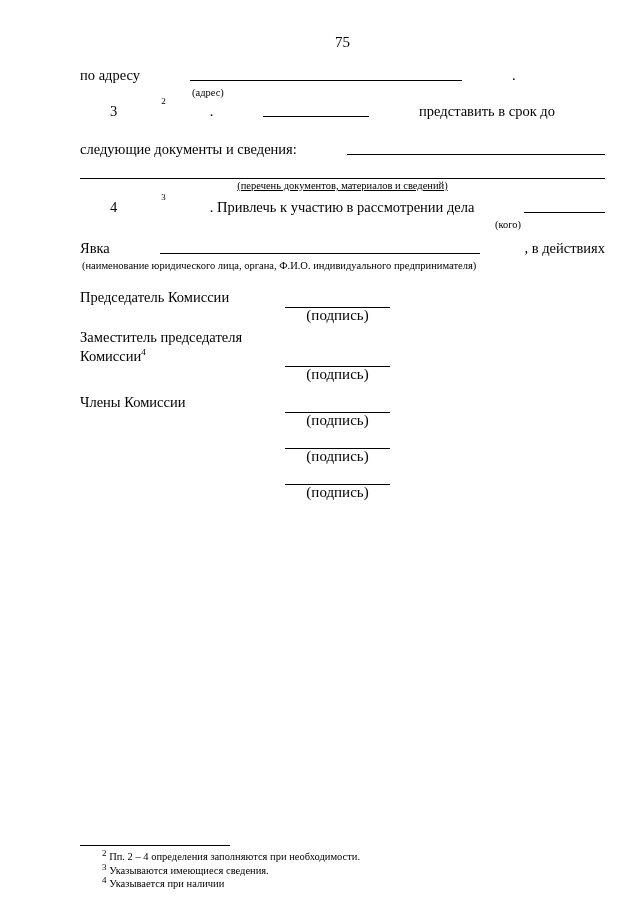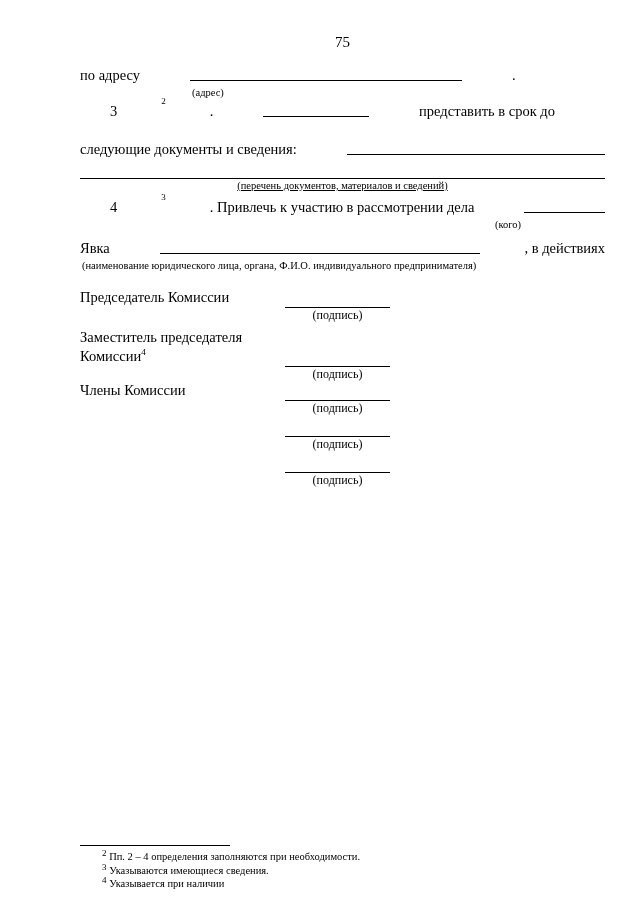--- a/index.html
+++ b/index.html
@@ -74,21 +74,21 @@
     padding-bottom: 15px;
     white-space: normal;
   }
   .sig-cell { width: 105px; }
   .sig-line {
     border-bottom: 1px solid #000;
     height: 13px;
   }
   .sig-caption {
     text-align: center;
-    font-size: 12px;
+    font-size: 15px;
     line-height: 13px;
     padding-top: 1px;
   }
   .sig-extra {
     margin-left: 205px;
     width: 105px;
     margin-top: 8px;
   }
   .footnotes {
     position: absolute;
@@ -165,21 +165,21 @@
       <div class="sig-row" style="margin-top:6px">
         <div class="sig-label">
           <span>Заместитель председателя Комиссии</span><sup>4</sup>
         </div>
         <div class="sig-cell">
           <div class="sig-line"></div>
           <div class="sig-caption">(подпись)</div>
         </div>
       </div>
 
-      <div class="sig-row" style="margin-top:0">
+      <div class="sig-row" style="margin-top:12px">
         <div class="sig-label">Члены Комиссии</div>
         <div class="sig-cell">
           <div class="sig-line"></div>
           <div class="sig-caption">(подпись)</div>
         </div>
       </div>
 
       <div class="sig-extra">
         <div class="sig-line"></div>
         <div class="sig-caption">(подпись)</div>

